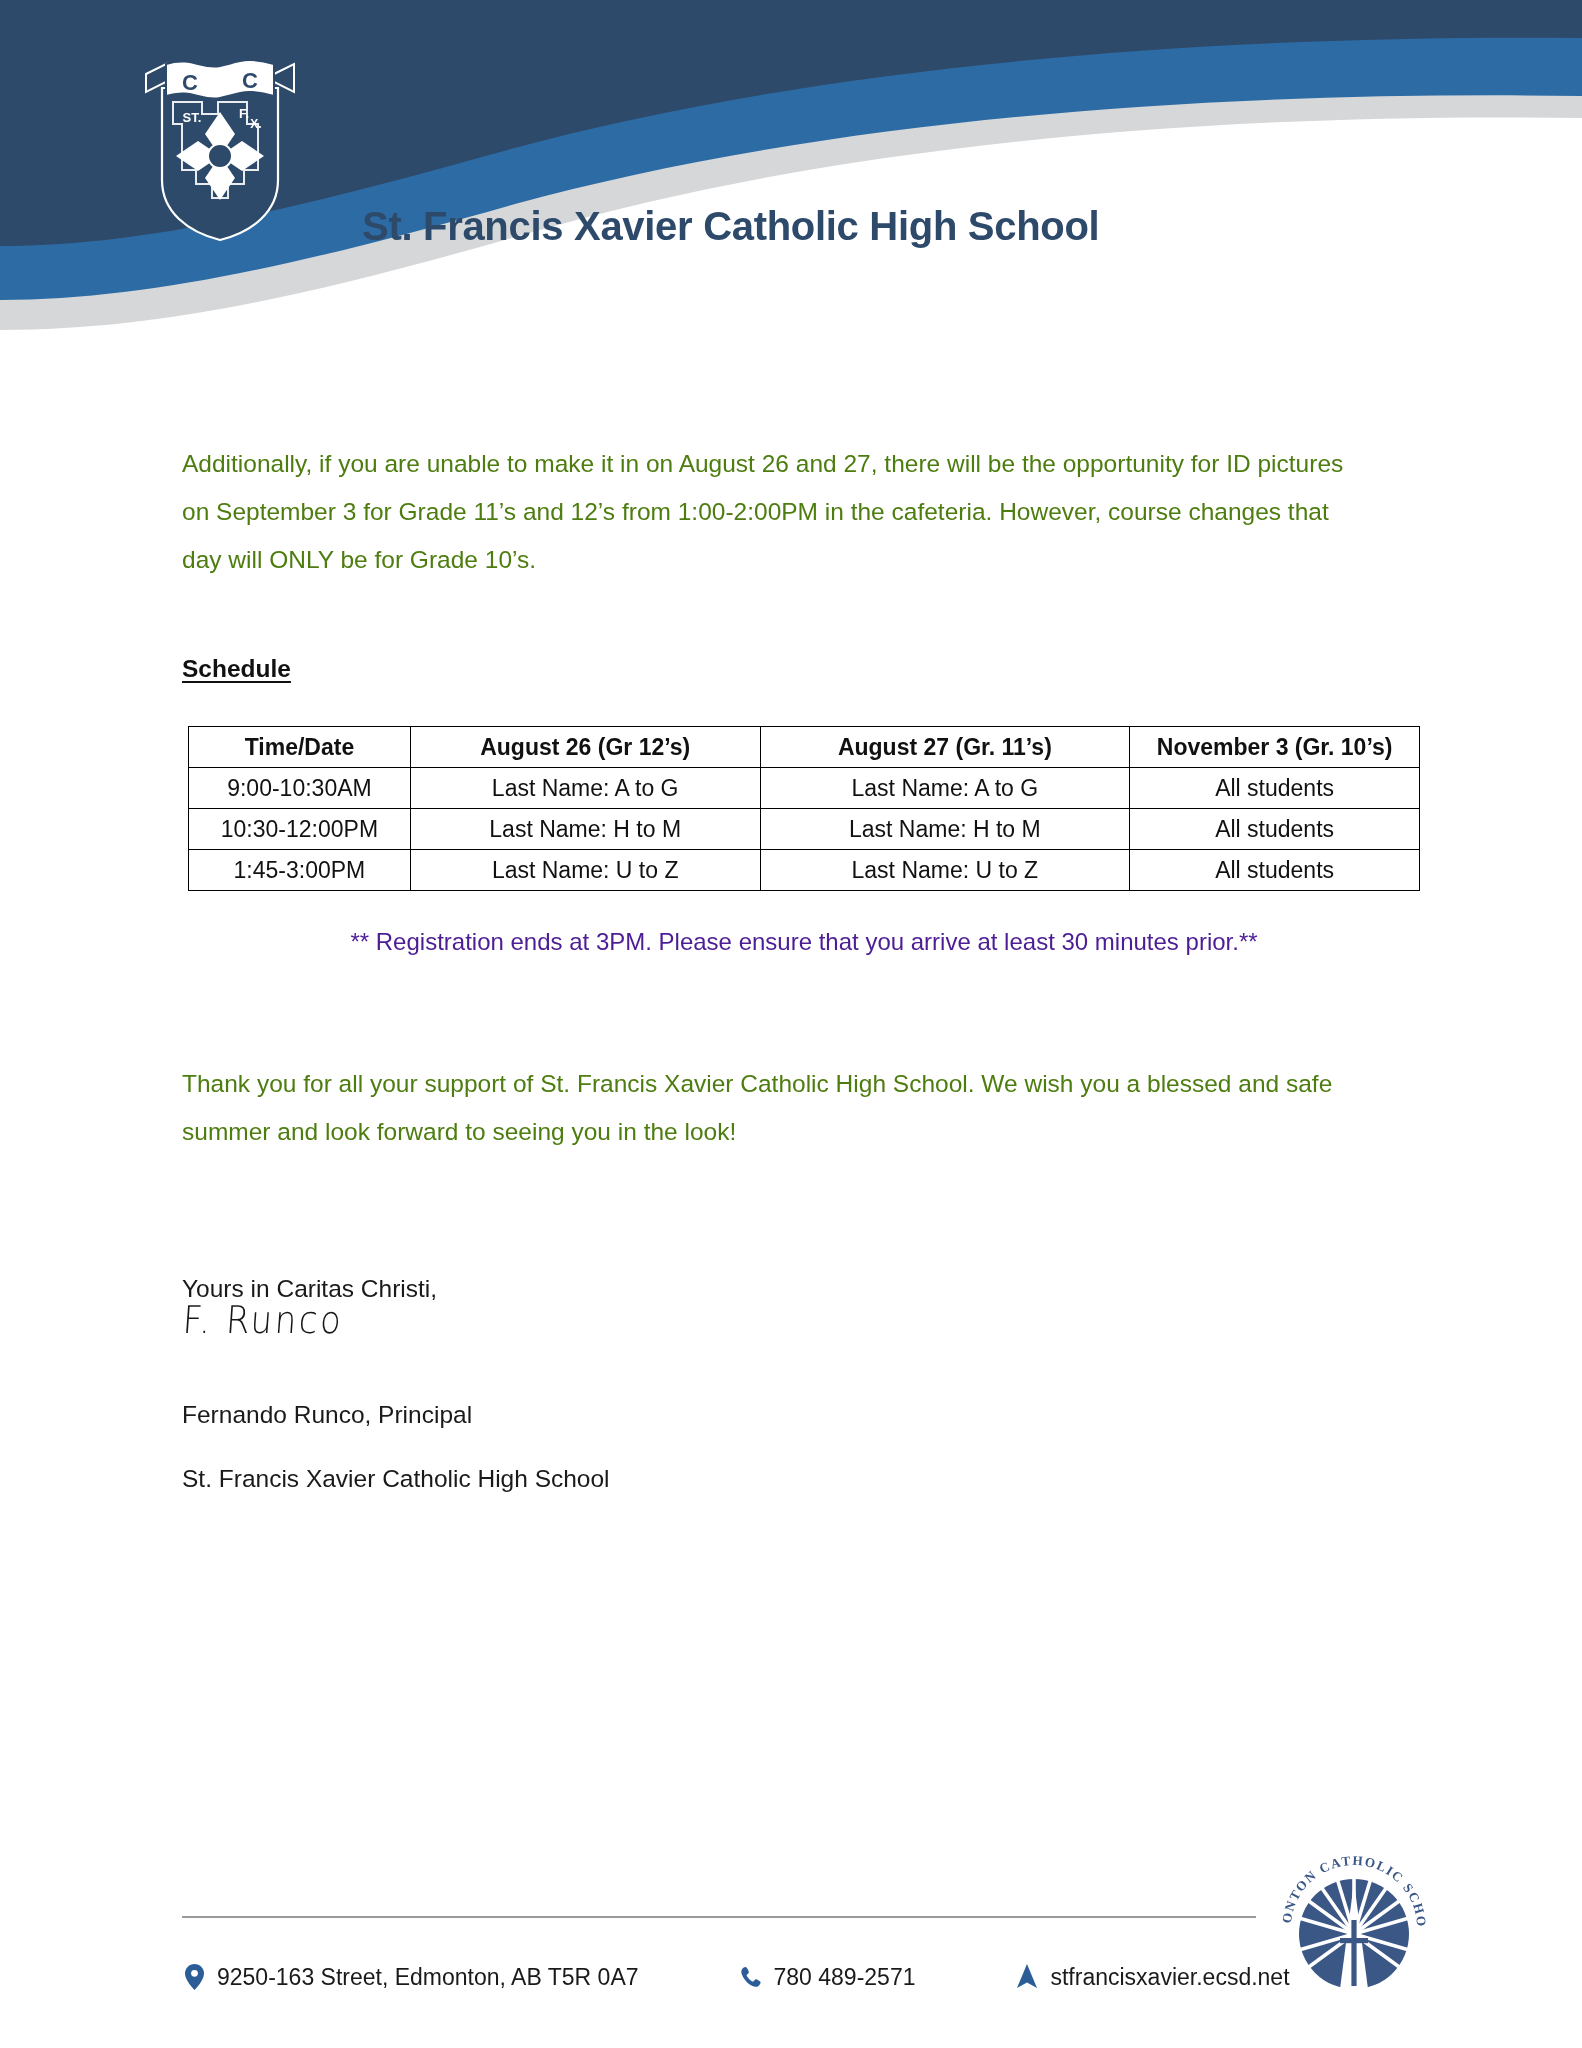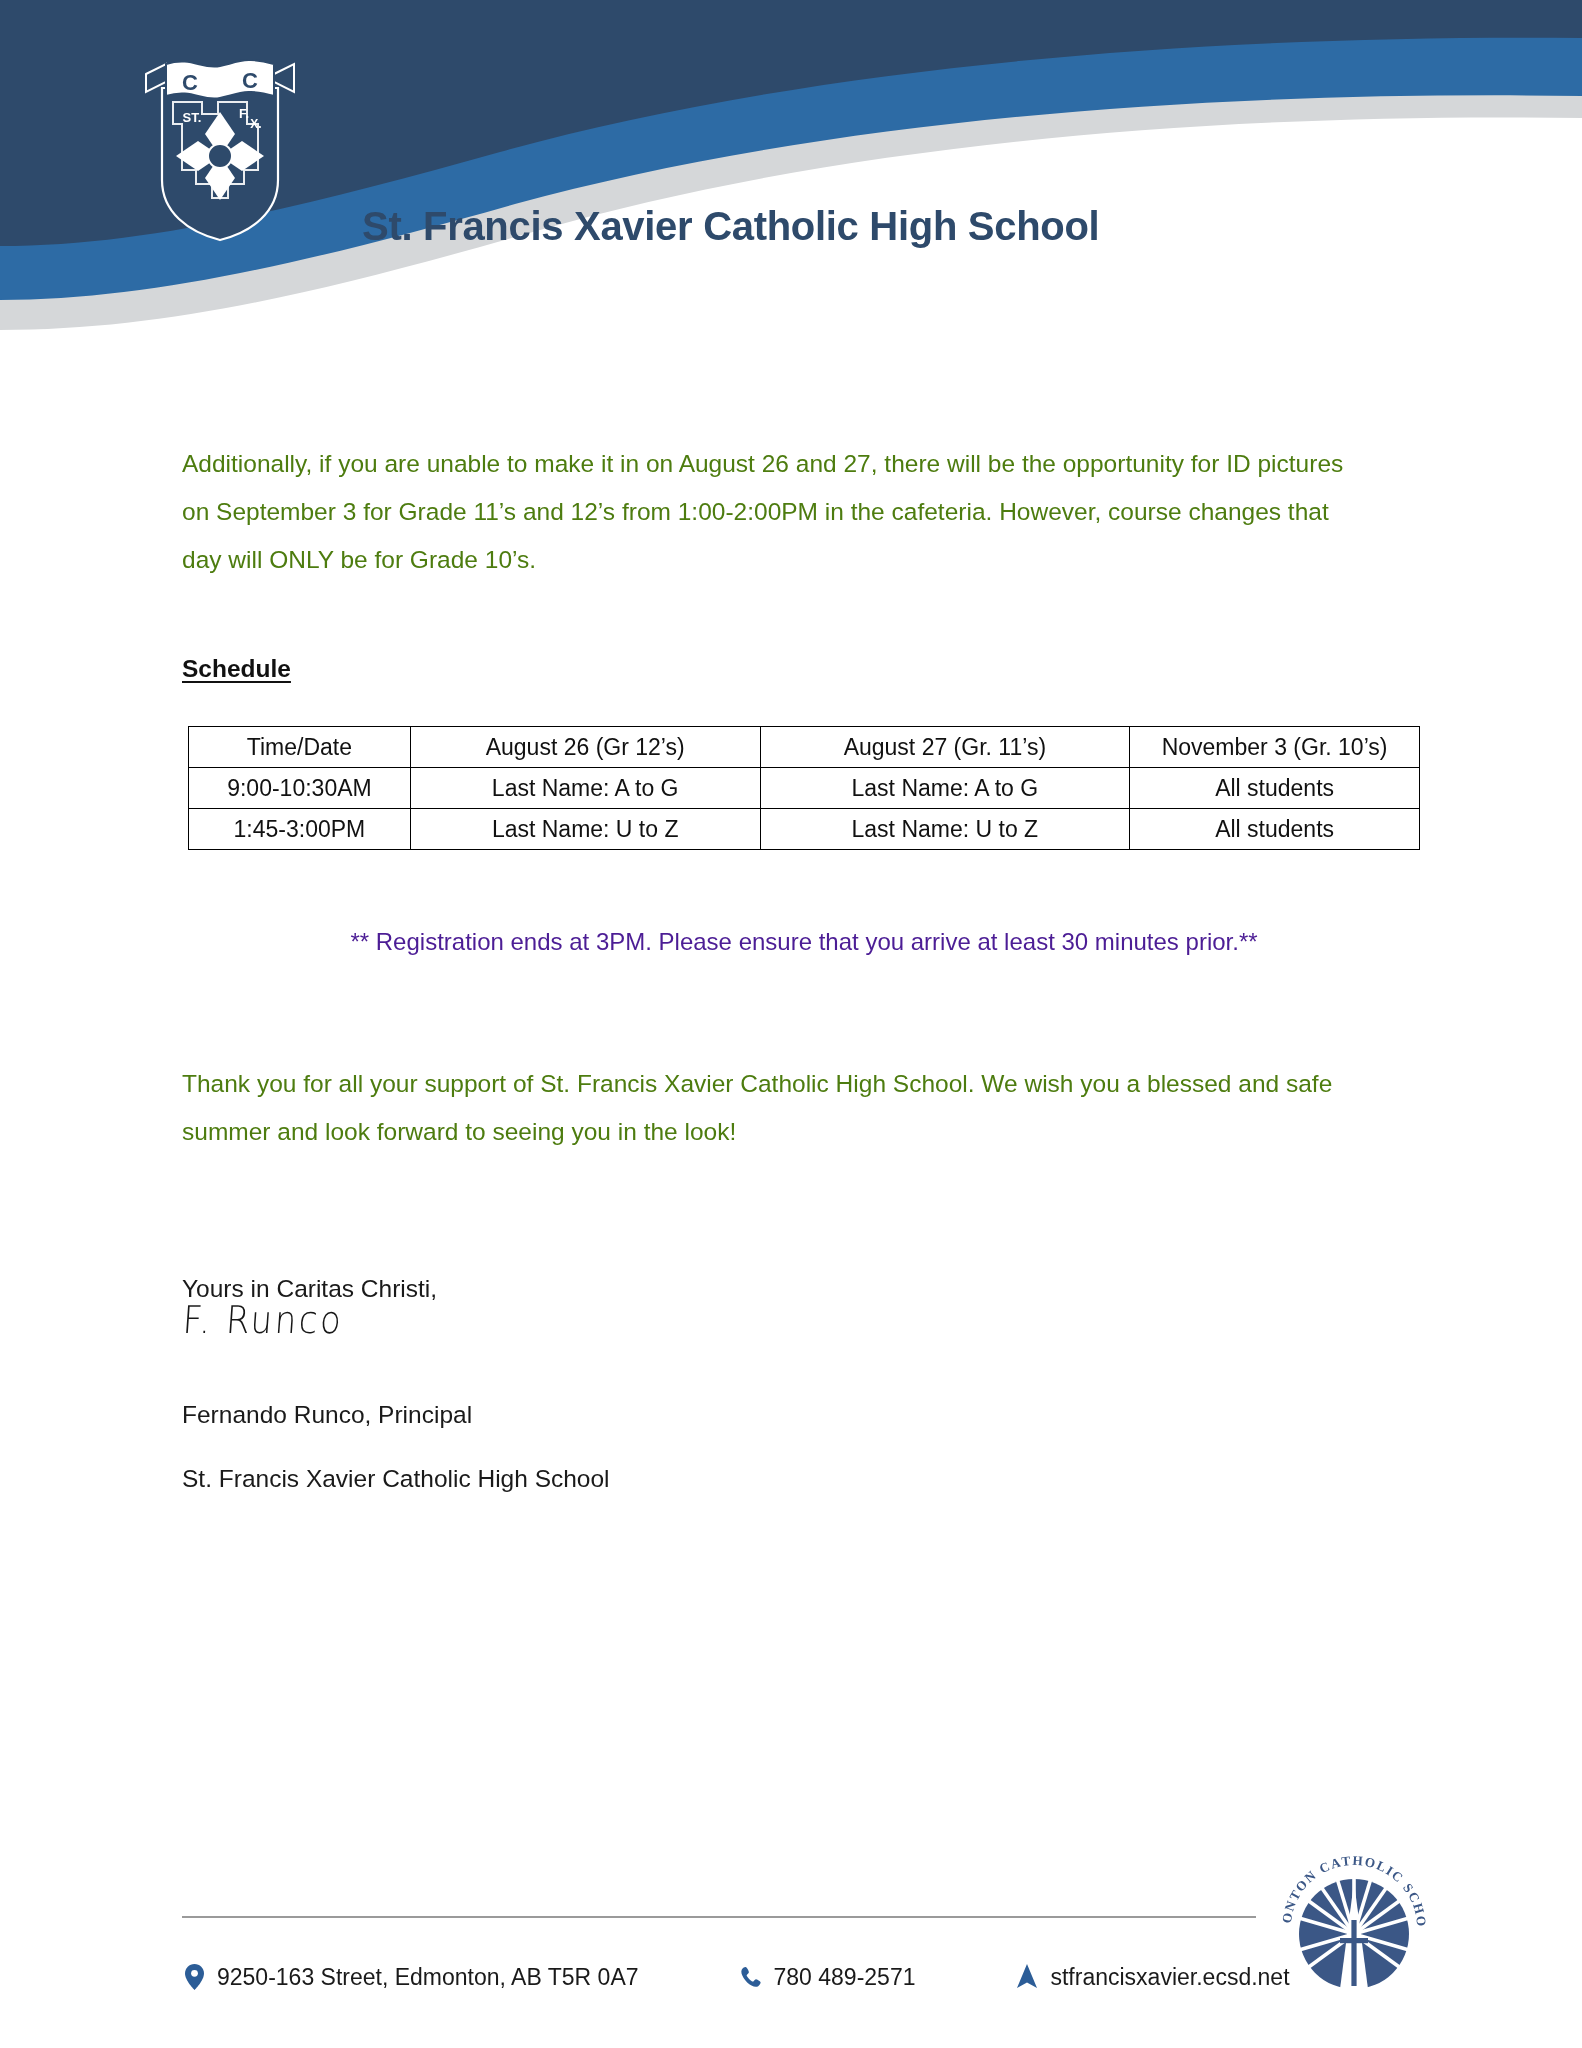--- a/index.html
+++ b/index.html
@@ -47,21 +47,21 @@
     font-size:23px; color:#111;
   }
   .sched-table td, .sched-table th {
     border:1.6px solid #000;
     text-align:center;
     padding:5px 4px;
     height:41px;
     font-weight:normal;
     line-height:1.15;
   }
-  .sched-table thead th { font-weight:normal; }
+  .sched-table thead th { font-weight:bold; }
   .sched-table col.c-time { width:222px; }
   .sched-table col.c-a26  { width:350px; }
   .sched-table col.c-a27  { width:370px; }
   .sched-table col.c-s3   { width:290px; }
 
   .table-note {
     position:absolute; left:188px; top:928px; width:1232px;
     text-align:center; font-size:24px; color:#4c1d95;
   }
 
@@ -168,20 +168,26 @@
           <th>August 26 (Gr 12’s)</th>
           <th>August 27 (Gr. 11’s)</th>
           <th>November 3 (Gr. 10’s)</th>
         </tr>
       </thead>
       <tbody>
         <tr>
           <td>9:00-10:30AM</td>
           <td>Last Name: A to G</td>
           <td>Last Name: A to G</td>
+          <td>All students</td>
+        </tr>
+        <tr>
+          <td>10:30-12:00PM</td>
+          <td>Last Name: H to M</td>
+          <td>Last Name: H to M</td>
           <td>All students</td>
         </tr>
         <tr>
           <td>1:45-3:00PM</td>
           <td>Last Name: U to Z</td>
           <td>Last Name: U to Z</td>
           <td>All students</td>
         </tr>
       </tbody>
     </table>

